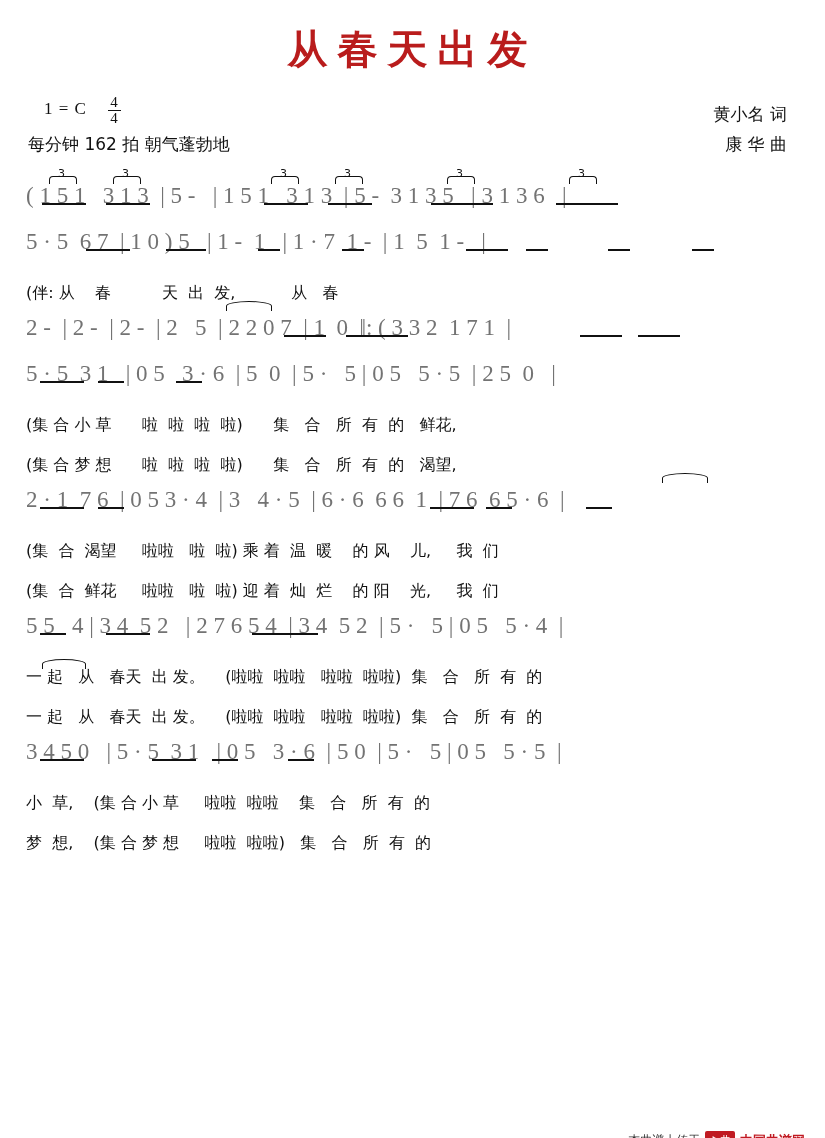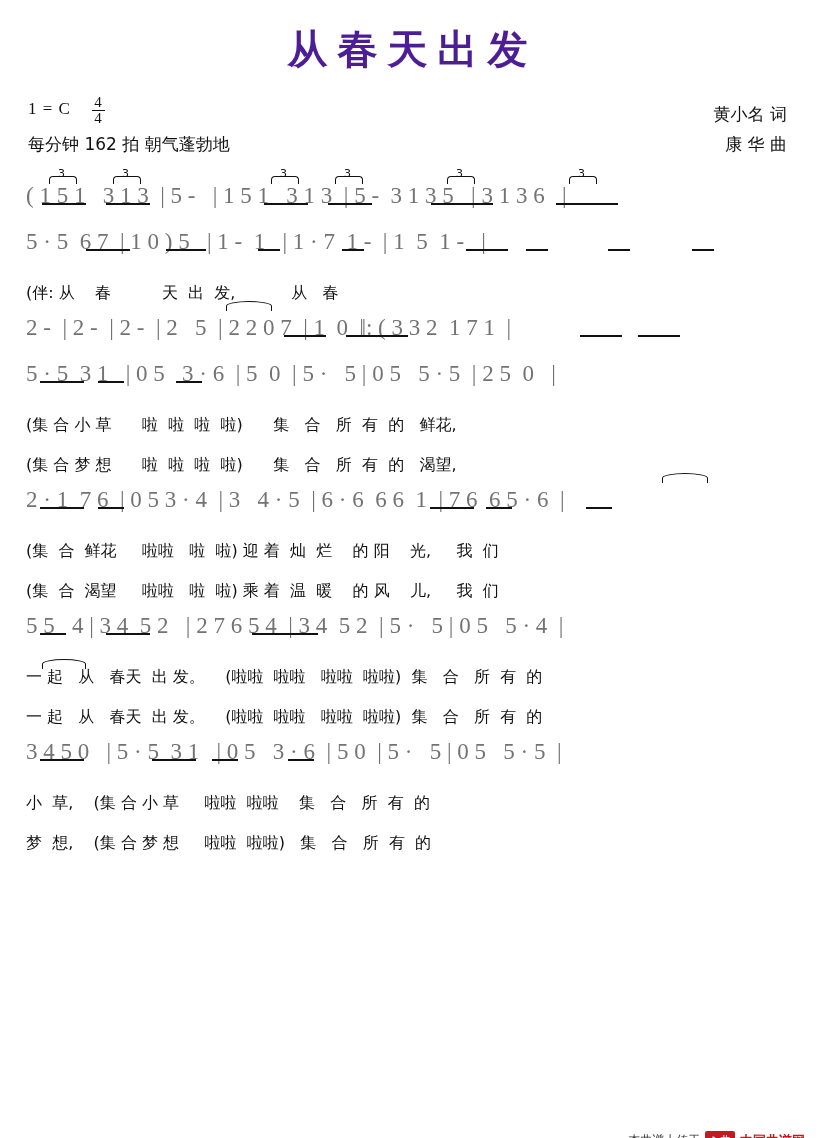--- a/index.html
+++ b/index.html
@@ -18,32 +18,32 @@
     position: relative;
     width: 825px;
     height: 1138px;
   }
   .title {
     text-align: center;
     font-family: "DejaVu Sans", sans-serif;
     font-weight: bold;
     font-size: 40px;
     letter-spacing: 10px;
-    color: #4c1d95;
+    color: #b91c1c;
     margin-top: 22px;
     margin-bottom: 0;
   }
   .meta {
     position: relative;
     height: 78px;
     margin-top: 18px;
   }
   .key-sig {
     position: absolute;
-    left: 28px;
+    left: 44px;
     top: 0;
     font-size: 17px;
     font-family: "Liberation Serif", serif;
     color: #111;
     letter-spacing: 1px;
   }
   .key-sig .meter {
     display: inline-block;
     margin-left: 16px;
     font-size: 15px;
@@ -244,22 +244,22 @@
   </div>
 
   <div class="system">
     <div class="notes">2 · 1  7 6  | 0 5 3 · 4  | 3   4 · 5  | 6 · 6  6 6  1  | 7 6  6 5 · 6  |</div>
     <div class="beam" style="left:14px; top:30px; width:44px;"></div>
     <div class="beam" style="left:72px; top:30px; width:26px;"></div>
     <div class="beam" style="left:404px; top:30px; width:44px;"></div>
     <div class="beam" style="left:460px; top:30px; width:26px;"></div>
     <div class="beam" style="left:560px; top:30px; width:26px;"></div>
     <div class="slur" style="left:636px; top:-4px; width:44px;"></div>
+    <div class="lyric">(集  合  渴望     啦啦   啦  啦) 乘 着  温  暖    的 风    儿,     我  们</div>
     <div class="lyric">(集  合  鲜花     啦啦   啦  啦) 迎 着  灿  烂    的 阳    光,     我  们</div>
-    <div class="lyric">(集  合  渴望     啦啦   啦  啦) 乘 着  温  暖    的 风    儿,     我  们</div>
   </div>
 
   <div class="system">
     <div class="notes">5 5   4 | 3 4  5 2   | 2 7 6 5 4  | 3 4  5 2  | 5 ·   5 | 0 5   5 · 4  |</div>
     <div class="beam" style="left:14px; top:30px; width:26px;"></div>
     <div class="beam" style="left:80px; top:30px; width:44px;"></div>
     <div class="beam" style="left:226px; top:30px; width:66px;"></div>
     <div class="slur" style="left:16px; top:56px; width:42px;"></div>
     <div class="lyric">一 起   从   春天  出 发。    (啦啦  啦啦   啦啦  啦啦)  集   合   所  有  的</div>
     <div class="lyric">一 起   从   春天  出 发。    (啦啦  啦啦   啦啦  啦啦)  集   合   所  有  的</div>

